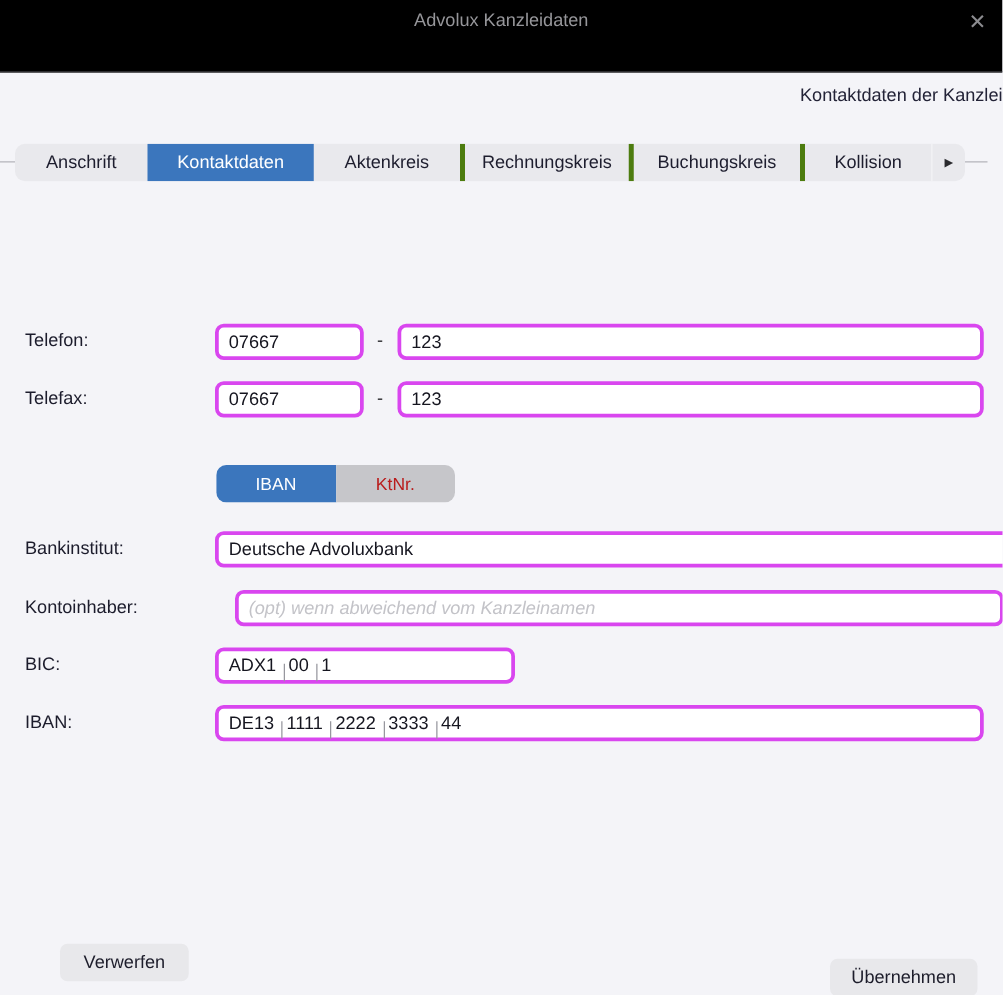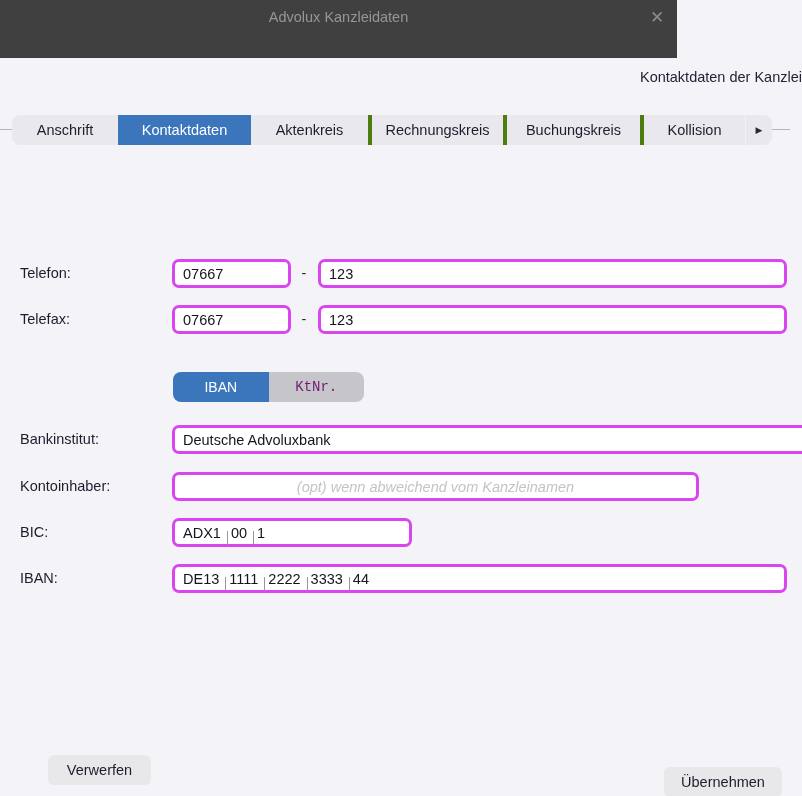--- a/index.html
+++ b/index.html
@@ -7,22 +7,22 @@
   body {
     position: relative;
     font-family: "Liberation Sans", sans-serif;
     background: #f4f4f8;
     overflow: hidden;
     color: #1d1d2e;
   }
 
   
   .titlebar {
-    position: absolute; top: 0; left: 0; width: 677px; height: 58px;
-    background: #404040;
+    position: absolute; top: 0; left: 0; width: 802px; height: 58px;
+    background: #000000;
     border-bottom: 1px solid #3c3c40;
   }
   .titlebar-text {
     position: absolute; top: 9px; left: 0; width: 100%;
     text-align: center; font-size: 14.5px; color: #96969a;
   }
   .close-btn {
     position: absolute; top: 5px; right: 8px; width: 24px; height: 24px;
     display: flex; align-items: center; justify-content: center;
     font-size: 17px; color: #8c8c90; cursor: default;
@@ -83,21 +83,21 @@
   
   .toggle {
     position: absolute; top: 372px; left: 173px; width: 191px; height: 30px;
     display: flex; border-radius: 8px; overflow: hidden;
   }
   .toggle-opt {
     flex: 1 1 0; display: flex; align-items: center; justify-content: center;
     font-size: 14px; cursor: default;
   }
   .toggle-opt.on  { background: #3b76bd; color: #ffffff; }
-  .toggle-opt.off { background: #c6c6ca; color: #701a75; font-family: Liberation Mono, monospace; }
+  .toggle-opt.off { background: #c6c6ca; color: #b91c1c; }
 
   
   .btn {
     position: absolute; top: 755px; height: 30px;
     display: flex; align-items: center; justify-content: center;
     background: #e8e8eb; border-radius: 6px;
     font-size: 14.5px; color: #1d1d2b; cursor: default;
   }
   .btn-discard { left: 48px; width: 103px; }
   .btn-apply  { left: 664px; width: 118px; margin-top: 12px; }
@@ -143,21 +143,21 @@
   <div class="toggle-opt off">KtNr.</div>
 </div>
 
 <div class="row" style="top:425px">
   <div class="field-label">Bankinstitut:</div>
   <input class="tbox" style="left: 172px; width: 671px;" value="Deutsche Advoluxbank">
 </div>
 
 <div class="row" style="top:472px">
   <div class="field-label">Kontoinhaber:</div>
-  <input class="tbox" style="left: 172px; width: 527px; text-align: center;" placeholder="(opt) wenn abweichend vom Kanzleinamen">
+  <input class="tbox" style="left: 188px; width: 615px;" placeholder="(opt) wenn abweichend vom Kanzleinamen">
 </div>
 
 <div class="row" style="top:518px">
   <div class="field-label">BIC:</div>
   <div class="tbox segbox" style="left:172px;width:240px">
       <span class="seg">ADX1</span>
       <span class="tick"></span>
       <span class="seg">00</span>
       <span class="tick"></span>
       <span class="seg">1</span>

